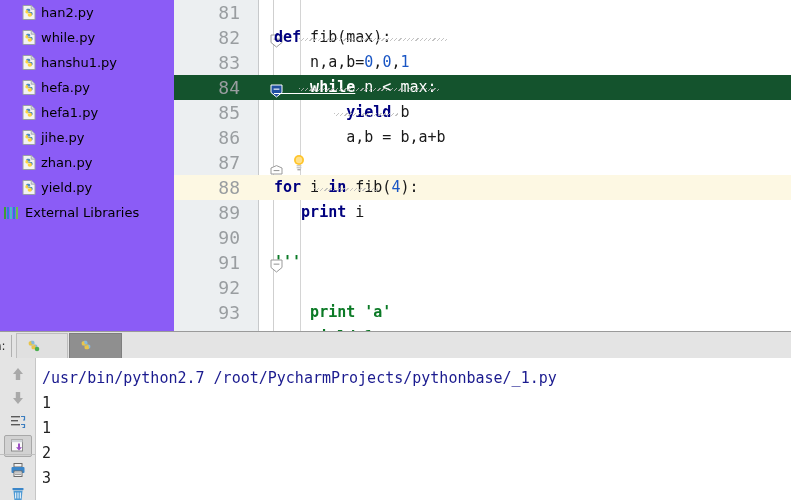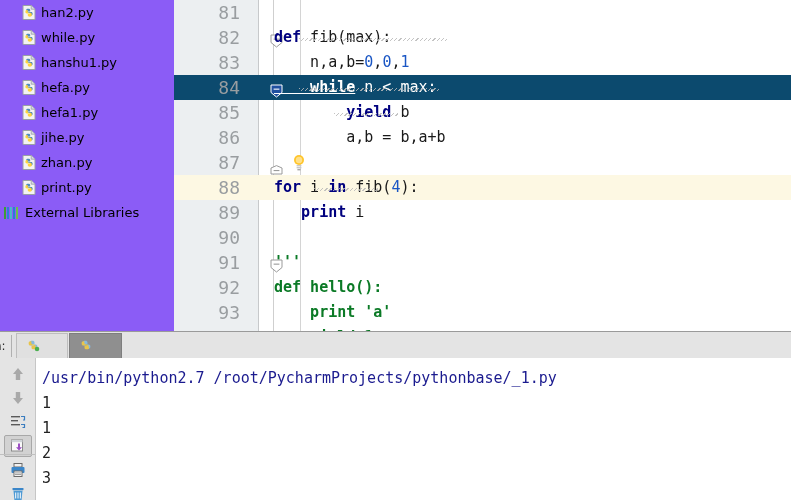--- a/index.html
+++ b/index.html
@@ -38,21 +38,21 @@
   }
   .gutter-line{
     position:absolute;left:0;top:0;width:1px;height:331px;background:#c7c9cb;
   }
   .code-rows{position:absolute;left:0;top:0;right:0;top:0;}
   .row{
     position:relative;height:25px;line-height:25px;white-space:pre;
     font-family:"DejaVu Sans Mono","Liberation Mono",monospace;
     font-size:15px;
   }
-  .row.selected{background:#0c4a6e;}
+  .row.selected{background:#14532d;}
   .row.exec{background:#fdf8e3;}
   .ln{
     position:absolute;left:0;top:0;width:66px;text-align:right;
     color:#999da0;font-size:18px;
     font-family:"DejaVu Sans Mono","Liberation Mono",monospace;
   }
   .row.selected .ln{color:#999da0;}
   .code{
     position:absolute;left:100px;top:0;white-space:pre;
     font-family:"DejaVu Sans Mono","Liberation Mono",monospace;
@@ -222,21 +222,21 @@
         </div>
         <div class="tree-item">
           <span class="ficon">
             <svg width="14" height="15" viewBox="0 0 14 15">
               <path d="M1 0.5h8.2L13 4.2V14.5H1z" fill="#f3f3f3" stroke="#9aa0a6" stroke-width="1"></path>
               <path d="M9.2 0.5V4.2H13" fill="#d9dde0" stroke="#9aa0a6" stroke-width="0.8"></path>
               <path d="M4.2 5.2c0-.9.7-1.4 2-1.4s2 .4 2 1.4v1.3H6v.5h3.1c1 0 1.5.6 1.5 1.7 0 1.1-.5 1.8-1.5 1.8H8.3V9.2c0-1-.6-1.5-1.9-1.5H5.8c-1 0-1.6-.6-1.6-1.6z" fill="#4b8bbe"></path>
               <path d="M9.8 10.3c0 .9-.7 1.4-2 1.4s-2-.4-2-1.4V9h2.2v-.5H4.9c-1 0-1.5-.6-1.5-1.7 0-1.1.5-1.8 1.5-1.8h.8v1.3c0 1 .6 1.5 1.9 1.5h.6c1 0 1.6.6 1.6 1.6z" fill="#ffd43b"></path>
             </svg>
           </span>
-          <span class="tree-label">print.py</span>
+          <span class="tree-label">yield.py</span>
         </div>
       </div>
     <div class="tree-item root">
       <span class="libs-icon">
         <svg width="16" height="14" viewBox="0 0 16 14">
           <rect x="1" y="1" width="2" height="12" fill="#3f9c35"></rect>
           <rect x="4" y="1" width="2" height="12" fill="#2a7fd4"></rect>
           <rect x="7" y="1" width="2" height="12" fill="#4fb6c9"></rect>
           <rect x="10" y="1" width="2" height="12" fill="#2a7fd4"></rect>
           <rect x="13" y="1" width="2" height="12" fill="#6cc24a"></rect>
@@ -274,21 +274,21 @@
               <rect x="4.6" y="13" width="4.8" height="1.4" fill="#c8c8c8"></rect>
               <rect x="5.4" y="15" width="3.2" height="1.4" fill="#a8a8a8"></rect>
             </svg></span></div>
         <div class="row exec"><span class="ln">88</span><span class="code"><span class="kw">for</span><span class="plain">&nbsp;i&nbsp;</span><span class="kw">in</span><span class="plain">&nbsp;fib(</span><span class="num">4</span><span class="plain">):</span></span></div>
         <div class="row"><span class="ln">89</span><span class="code"><span class="kw">&nbsp;&nbsp;&nbsp;print</span><span class="plain">&nbsp;i</span></span></div>
         <div class="row"><span class="ln">90</span><span class="code"></span></div>
         <div class="row"><span class="ln">91</span><span class="fold" style="top:6px"><svg width="13" height="14" viewBox="0 0 13 14">
               <path d="M1 1 H12 V8.5 L6.5 13 L1 8.5 Z" fill="#ffffff" stroke="#9a9a9a" stroke-width="1"></path>
               <rect x="3.6" y="4.6" width="5.8" height="1.1" fill="#9a9a9a"></rect>
             </svg></span><span class="code"><span class="docstr">'''</span></span></div>
-        <div class="row"><span class="ln">92</span><span class="code"><span class="docstr">def&nbsp;hello():</span></span></div>
+        <div class="row"><span class="ln">92</span></div>
         <div class="row"><span class="ln">93</span><span class="code"><span class="docstr">&nbsp;&nbsp;&nbsp;&nbsp;print&nbsp;'a'</span></span></div>
         <div class="row"><span class="ln">94</span><span class="code"><span class="docstr">&nbsp;&nbsp;&nbsp;&nbsp;yield&nbsp;1</span></span></div>
         <div class="sq" style="left: 125px; top: 38px; width: 148px;"></div>
         <div class="sq" style="left: 125px; top: 88px; width: 140px;"></div>
         <div class="sq" style="left: 160px; top: 113px; width: 64px;"></div>
         <div class="sq" style="left: 140px; top: 188px; width: 64px;"></div>
       </div>
   </div>
 
   <div class="runpanel">

